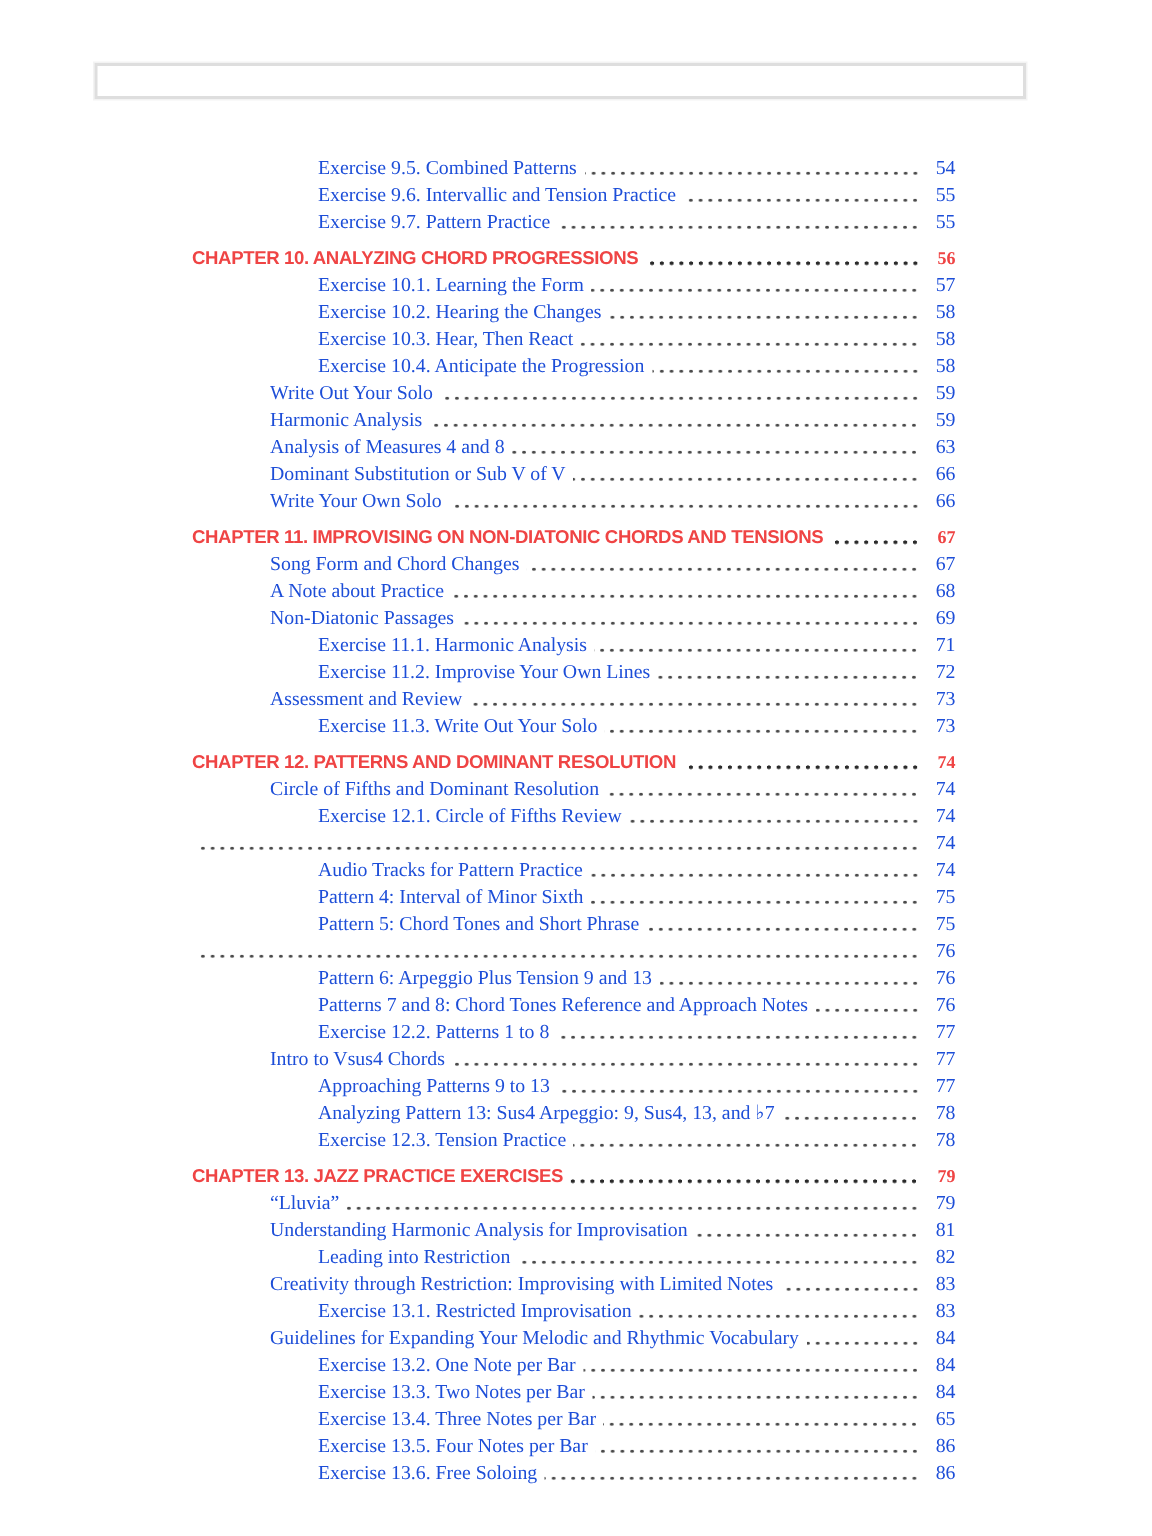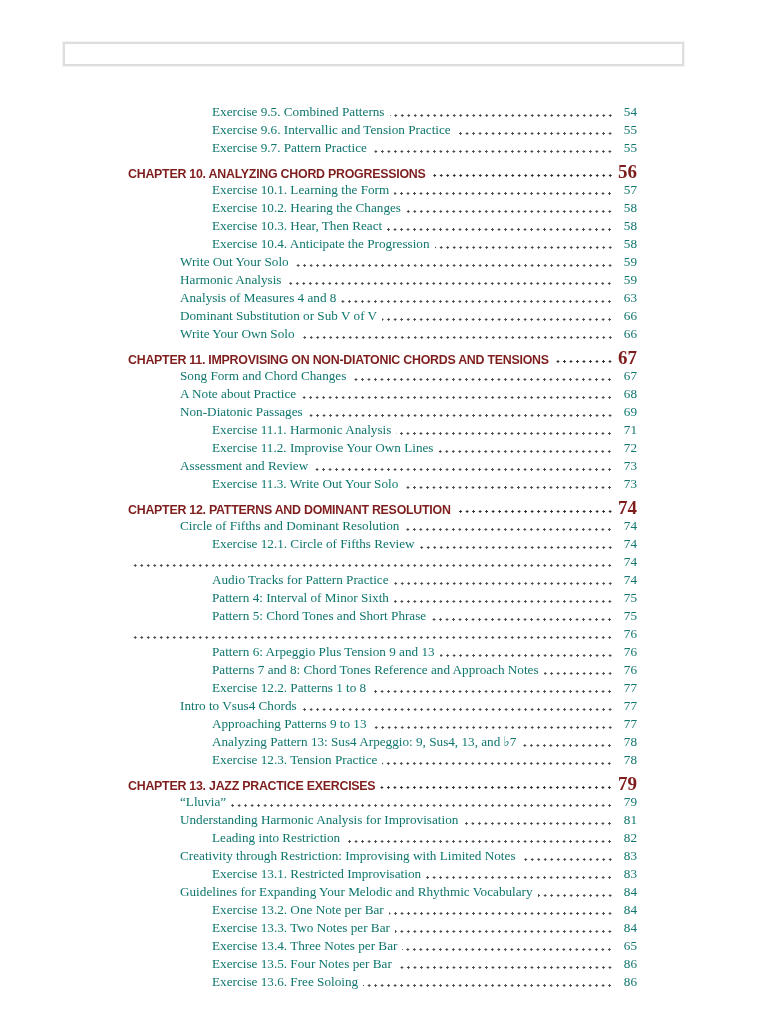--- a/index.html
+++ b/index.html
@@ -32,21 +32,21 @@
     position: absolute;
     left: 128px;
     top: 103px;
     width: 509px;
   }
   .row {
     display: flex;
     align-items: baseline;
     height: 18px;
     line-height: 18px;
-    color: #0f766e;
+    color: #1d4ed8;
     font-size: 13.2px;
     white-space: nowrap;
   }
   .row .label {
     white-space: nowrap;
     flex: 0 0 auto;
   }
   .row .dots {
     flex: 1 1 auto;
     align-self: stretch;
@@ -63,30 +63,30 @@
     text-align: right;
   }
   .row.lvl1 .label { margin-left: 52px; }
   .row.lvl2 .label { margin-left: 84px; }
   .row.lvl0 {
     margin-top: 6px;
     font-family: "Liberation Sans", sans-serif;
     font-weight: 700;
     font-size: 12.4px;
     letter-spacing: -0.25px;
-    color: #7f1d1d;
+    color: #ef4444;
   }
   .row.lvl0 .dots {
     background-image: radial-gradient(circle, #2a2a2a 1.15px, rgba(0,0,0,0) 1.35px);
   }
   .row.lvl0 .pagenum {
     font-family: "Liberation Serif", serif;
     font-weight: 700;
     letter-spacing: 0;
-    font-size: 19px;
+    font-size: 12px;
   }
 </style>
 </head>
 <body>
 
 <input type="text" class="top-box" value="" style="">
 
 <div class="toc">
   <div>
       <div class="row lvl2">

